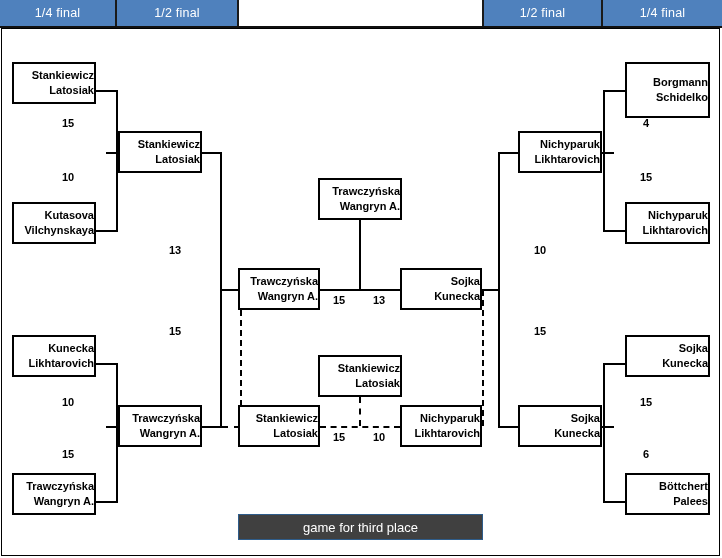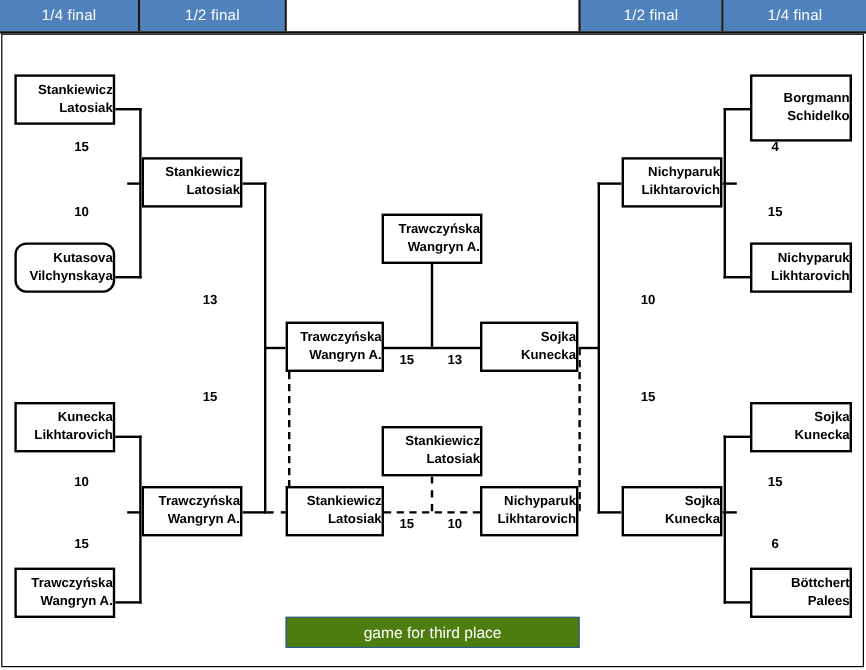--- a/index.html
+++ b/index.html
@@ -110,21 +110,21 @@
     font-size: 11px;
     font-weight: bold;
     color: #000000;
     text-align: center;
     z-index: 5;
     white-space: nowrap;
   }
   
   #third-place-banner {
     position: absolute;
-    background: #4d7c0f;
+    background: #404040;
     border: 1px solid #2e5c8a;
     color: #ffffff;
     font-size: 13px;
     display: flex;
     align-items: center;
     justify-content: center;
     box-sizing: border-box;
     z-index: 6;
   }
 </style>
@@ -181,21 +181,21 @@
       <div class="dline h" style="left: 466px; top: 426px; width: 16px;"></div>
       <div class="dline h" style="left: 320px; top: 426px; width: 80px;"></div>
       <div class="dline v" style="left: 359px; top: 397px; height: 29px;"></div>
       <div class="dline h" style="left: 222px; top: 426px; width: 18px;"></div>
     </div>
   <div id="boxes-layer">
       <div class="team-box" style="left: 12px; top: 62px; width: 84px; height: 42px;">
         <span class="ln">Stankiewicz</span>
         <span class="ln">Latosiak</span>
       </div>
-      <div class="team-box" style="left: 12px; top: 202px; width: 84px; height: 42px; border-radius: 10px;">
+      <div class="team-box" style="left: 12px; top: 202px; width: 84px; height: 42px;">
         <span class="ln">Kutasova</span>
         <span class="ln">Vilchynskaya</span>
       </div>
       <div class="team-box" style="left: 118px; top: 131px; width: 84px; height: 42px;">
         <span class="ln">Stankiewicz</span>
         <span class="ln">Latosiak</span>
       </div>
       <div class="team-box" style="left: 12px; top: 335px; width: 84px; height: 42px;">
         <span class="ln">Kunecka</span>
         <span class="ln">Likhtarovich</span>

